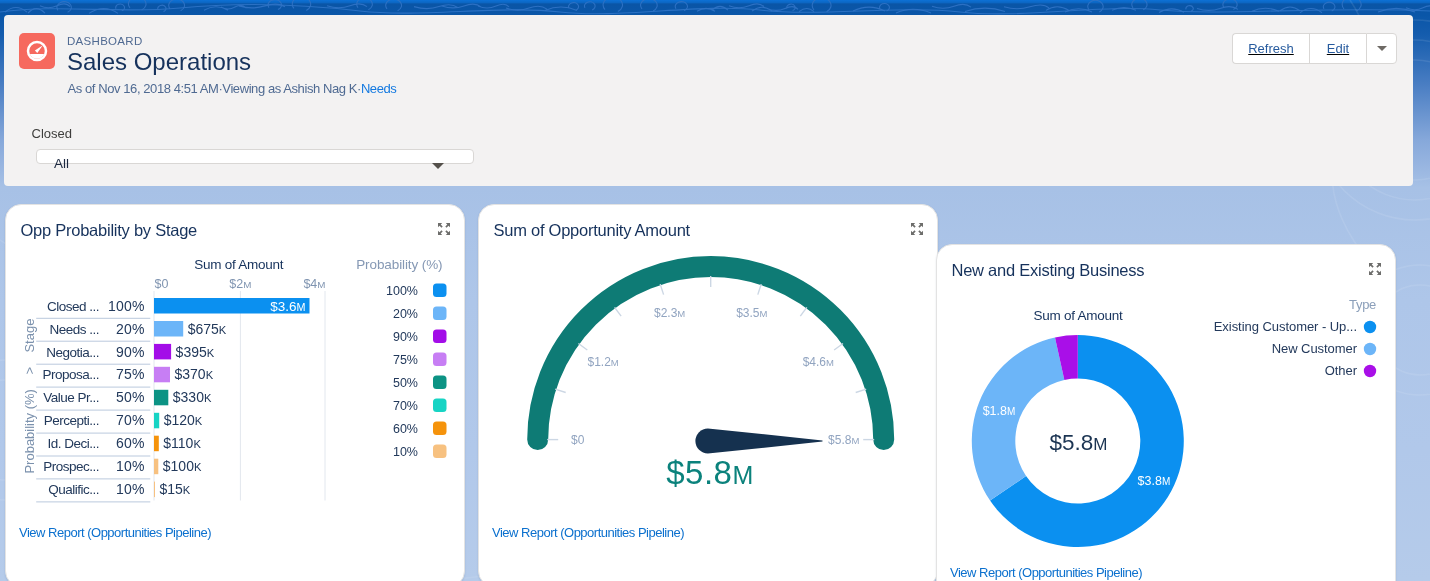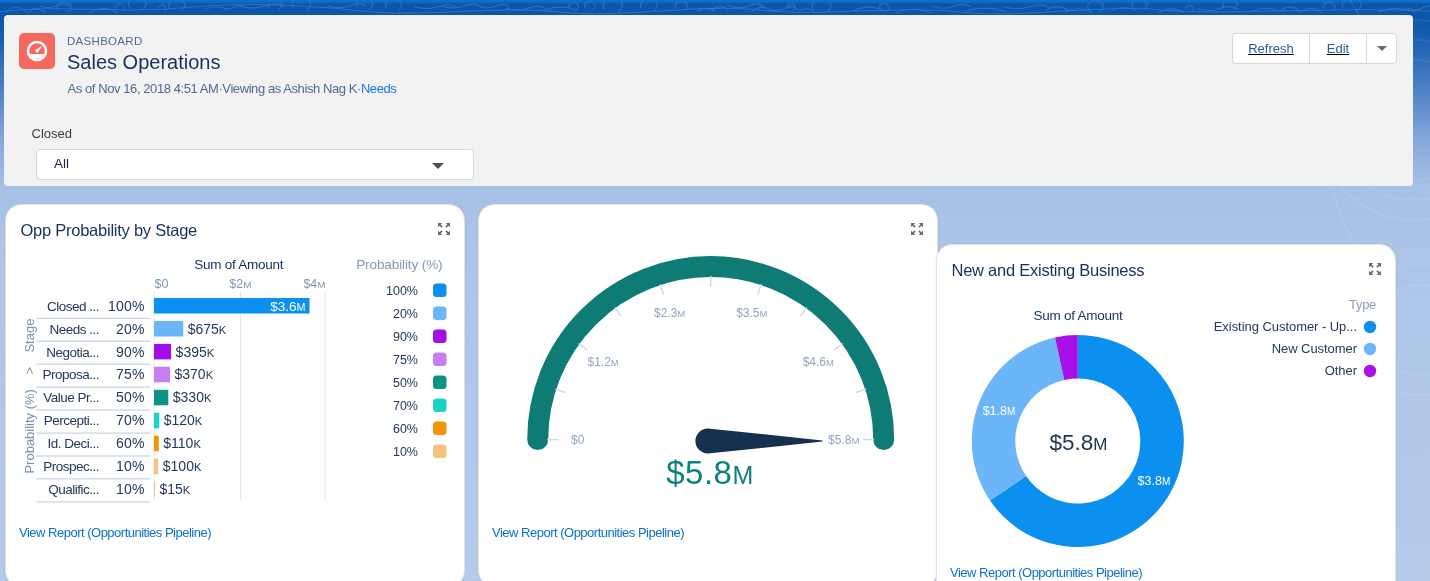--- a/index.html
+++ b/index.html
@@ -11,33 +11,33 @@
     #0d71d6 0px, #0c67c4 2.5px, #0a55a6 4px, #0a56a8 15px,
     #145cad 34px, #4a7ec3 85px, #86a8da 140px,
     #a7c1e6 188px, #aec6e9 300px, #b1c8ea 450px, #b5cbea 581px);
 }
 .panel { position:absolute; left:4px; top:15px; width:1409px; height:171px;
   background:#f3f2f2; border-radius:4px; }
 .dicon { position:absolute; left:19px; top:33px; width:36px; height:36px;
   border-radius:5px; background:#f6695e; }
 .kicker { position:absolute; left:67px; top:33px; font-size:11.5px; color:#506a92;
   letter-spacing:0.3px; line-height:16px;}
-.title { position:absolute; left:67px; top:50px; font-size:20px; color:#16325c; line-height:24px; }
+.title { position:absolute; left:67px; top:50px; font-size:24px; color:#16325c; line-height:24px; }
 .asof { position:absolute; left:67.5px; top:80px; font-size:13px; letter-spacing:-0.42px; color:#4f6a92; line-height:18px;}
 .asof a { color:#1379e0; text-decoration:none; }
 .btngroup { position:absolute; left:1232px; top:33px; height:31px; display:flex;text-decoration:underline; }
 .btn { background:#fff; border:1px solid #d9d7d5; color:#275b9e; font-size:13px;
   display:flex; align-items:center; justify-content:center; }
 .btn.first { border-radius:4px 0 0 4px; width:77px; border-right:none;}
 .btn.mid { width:57px; border-right:none; }
 .btn.last { border-radius:0 4px 4px 0; width:31px; }
 .tri-dn { width:0; height:0; border-left:5.5px solid transparent; border-right:5.5px solid transparent;
   border-top:5.5px solid #6e6a65; }
 .stagelabel { position:absolute; left:31.5px; top:125.5px; font-size:13px; color:#3e3e3c; }
-.dropdown { position:absolute; left:36px; top:149px; width:438px; height:31px;
+.dropdown { position:absolute; left:36px; top:149px; width:438px; height:15px;
   background:#fff; border:1px solid #d9d7d5; border-radius:4px; }
 .dropdown .val { position:absolute; left:17px; top:6px; font-size:13.5px; color:#1c2940; }
 .dropdown .tri { position:absolute; right:29px; top:13px; width:0; height:0;
   border-left:6px solid transparent; border-right:6px solid transparent; border-top:6px solid #54504b; }
 .card { position:absolute; top:204px; width:460px; height:383px; background:#fff;
   border-radius:16px; border:1px solid #e3e3e3; box-shadow:0 1px 2px rgba(20,40,80,.12); }
 .ctitle { position:absolute; left:14.5px; top:15px; font-size:16.5px; letter-spacing:-0.25px; color:#16325c; line-height:21px; }
 .expand { position:absolute; right:14px; top:18px; }
 .vr { position:absolute; left:13px; top:319px; font-size:13px; letter-spacing:-0.5px; color:#0b70ce; line-height:17px;}
 svg text { font-family:"Liberation Sans",sans-serif; }
@@ -174,20 +174,21 @@
     <rect x="427" y="193.6" width="13.5" height="13.5" rx="3.5" fill="#17d4c4"></rect>
     <text x="412" y="228.0" text-anchor="end" font-size="12.5" fill="#22395b">60%</text>
     <rect x="427" y="216.6" width="13.5" height="13.5" rx="3.5" fill="#f5930b"></rect>
     <text x="412" y="251.0" text-anchor="end" font-size="12.5" fill="#22395b">10%</text>
     <rect x="427" y="239.6" width="13.5" height="13.5" rx="3.5" fill="#f7c180"></rect>
   </svg>
   <div class="vr">View Report (Opportunities Pipeline)</div>
 </div>
 
 <div class="card" style="left:478px;">
+  <div class="ctitle">Sum of Opportunity Amount</div>
   <svg class="expand" width="12" height="12" viewBox="0 0 12 12" fill="#6d6d6b">
     <path d="M0 0 h4.2 l-1.5 1.5 2 2 -1.2 1.2 -2 -2 L0 4.2 Z"></path>
     <path d="M12 0 v4.2 l-1.5 -1.5 -2 2 -1.2 -1.2 2 -2 L7.8 0 Z"></path>
     <path d="M0 12 v-4.2 l1.5 1.5 2 -2 1.2 1.2 -2 2 1.5 1.5 Z"></path>
     <path d="M12 12 h-4.2 l1.5 -1.5 -2 -2 1.2 -1.2 2 2 1.5 -1.5 Z"></path>
   </svg>
   <svg width="458" height="310" viewBox="0 0 458 310" style="position:absolute;left:0;top:0">
     <path d="M58.69999999999999 234.6 A173 173 0 0 1 404.7 234.6" fill="none" stroke="#0e7b75" stroke-width="21" stroke-linecap="round"></path>
     <g stroke="#ccd7e4" stroke-width="1.4">
     <line x1="79.2" y1="234.6" x2="68.2" y2="234.6"></line>

